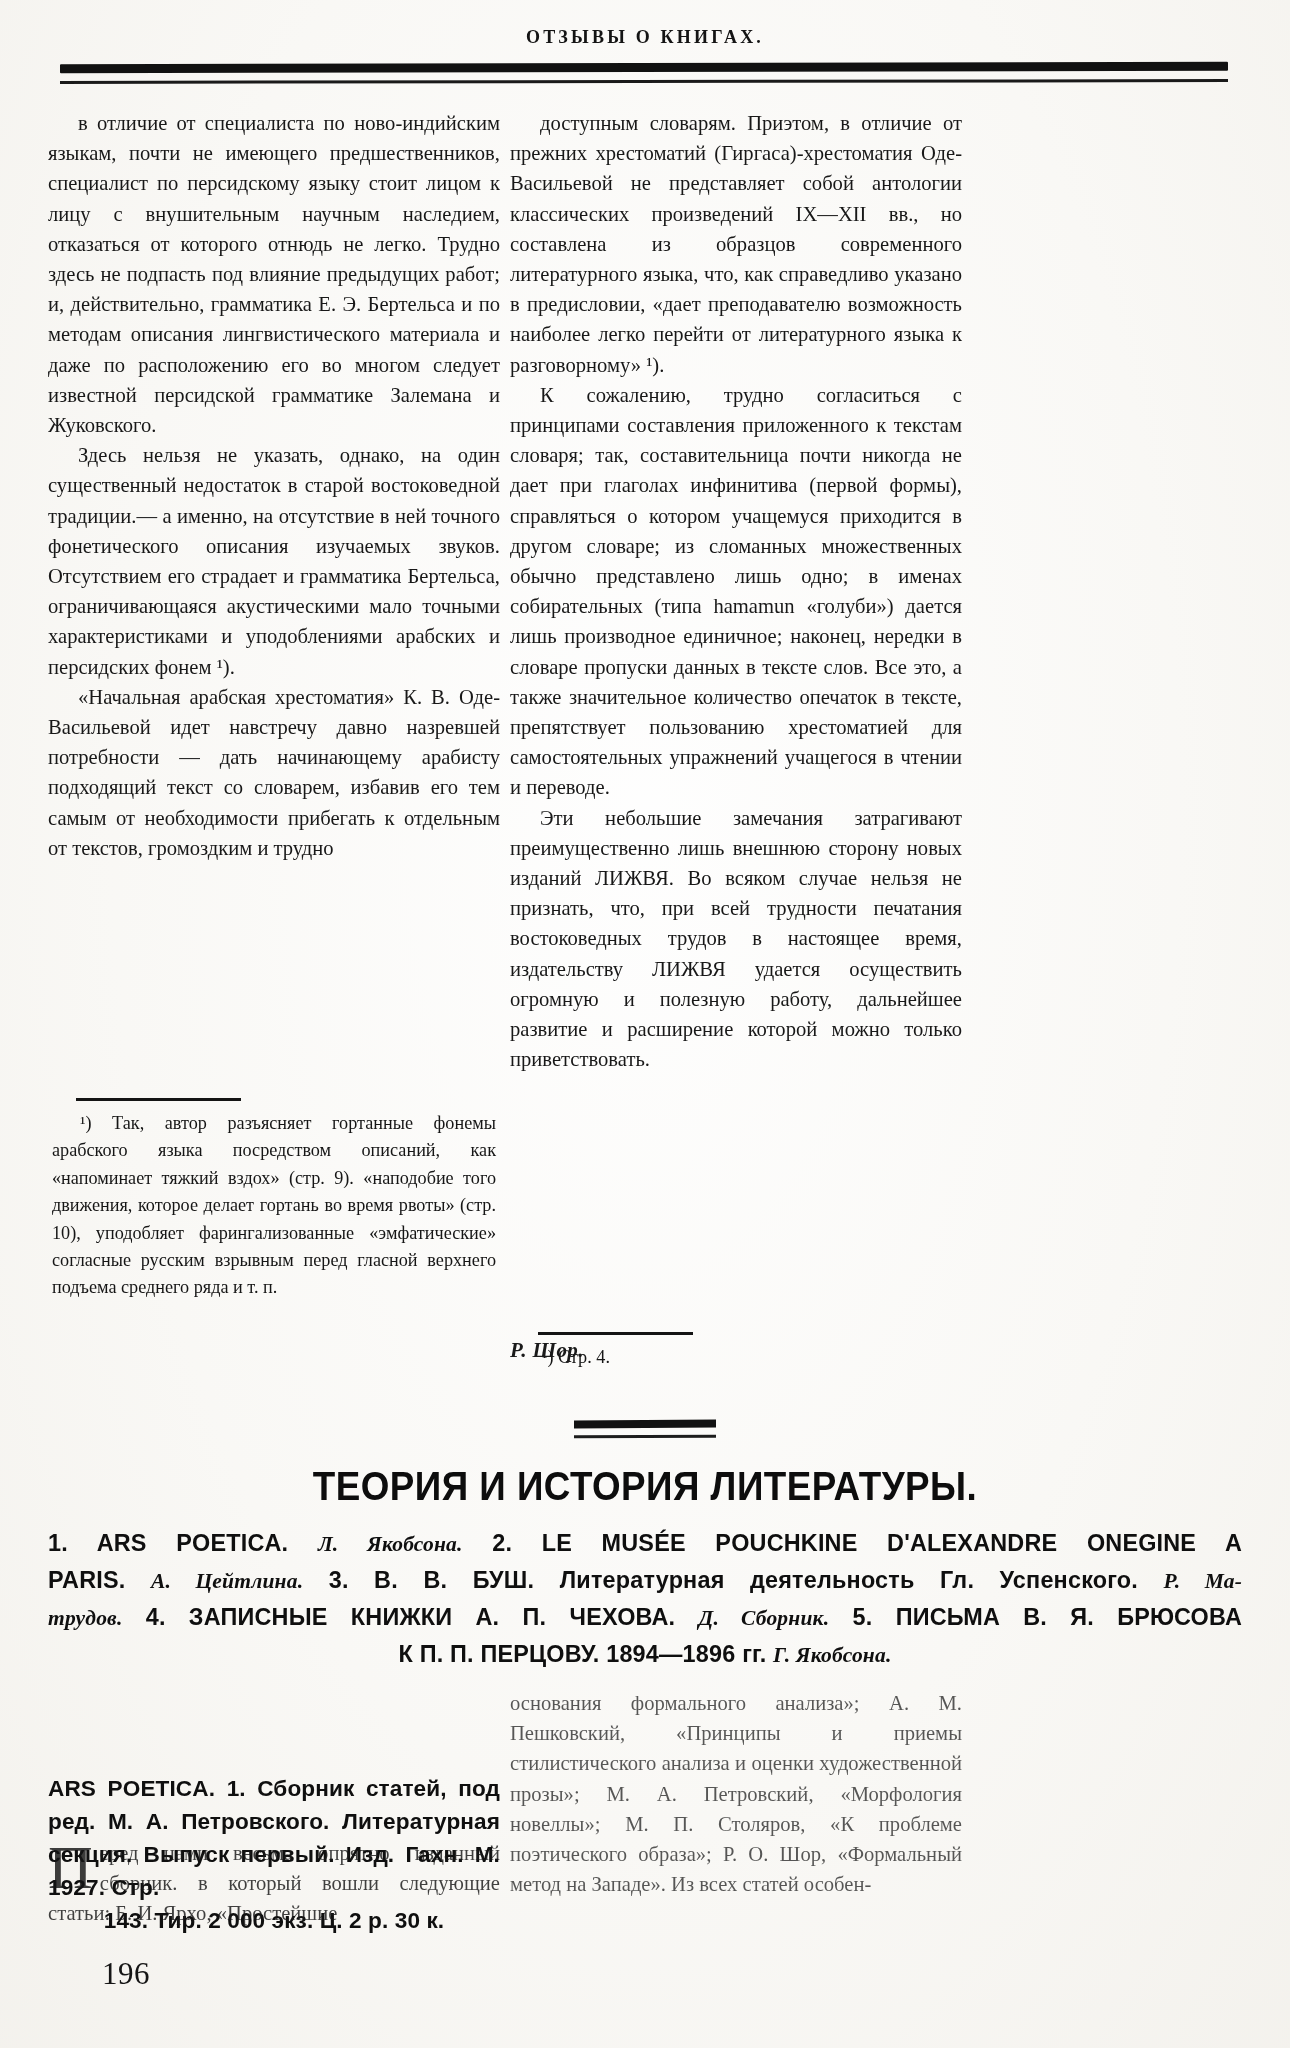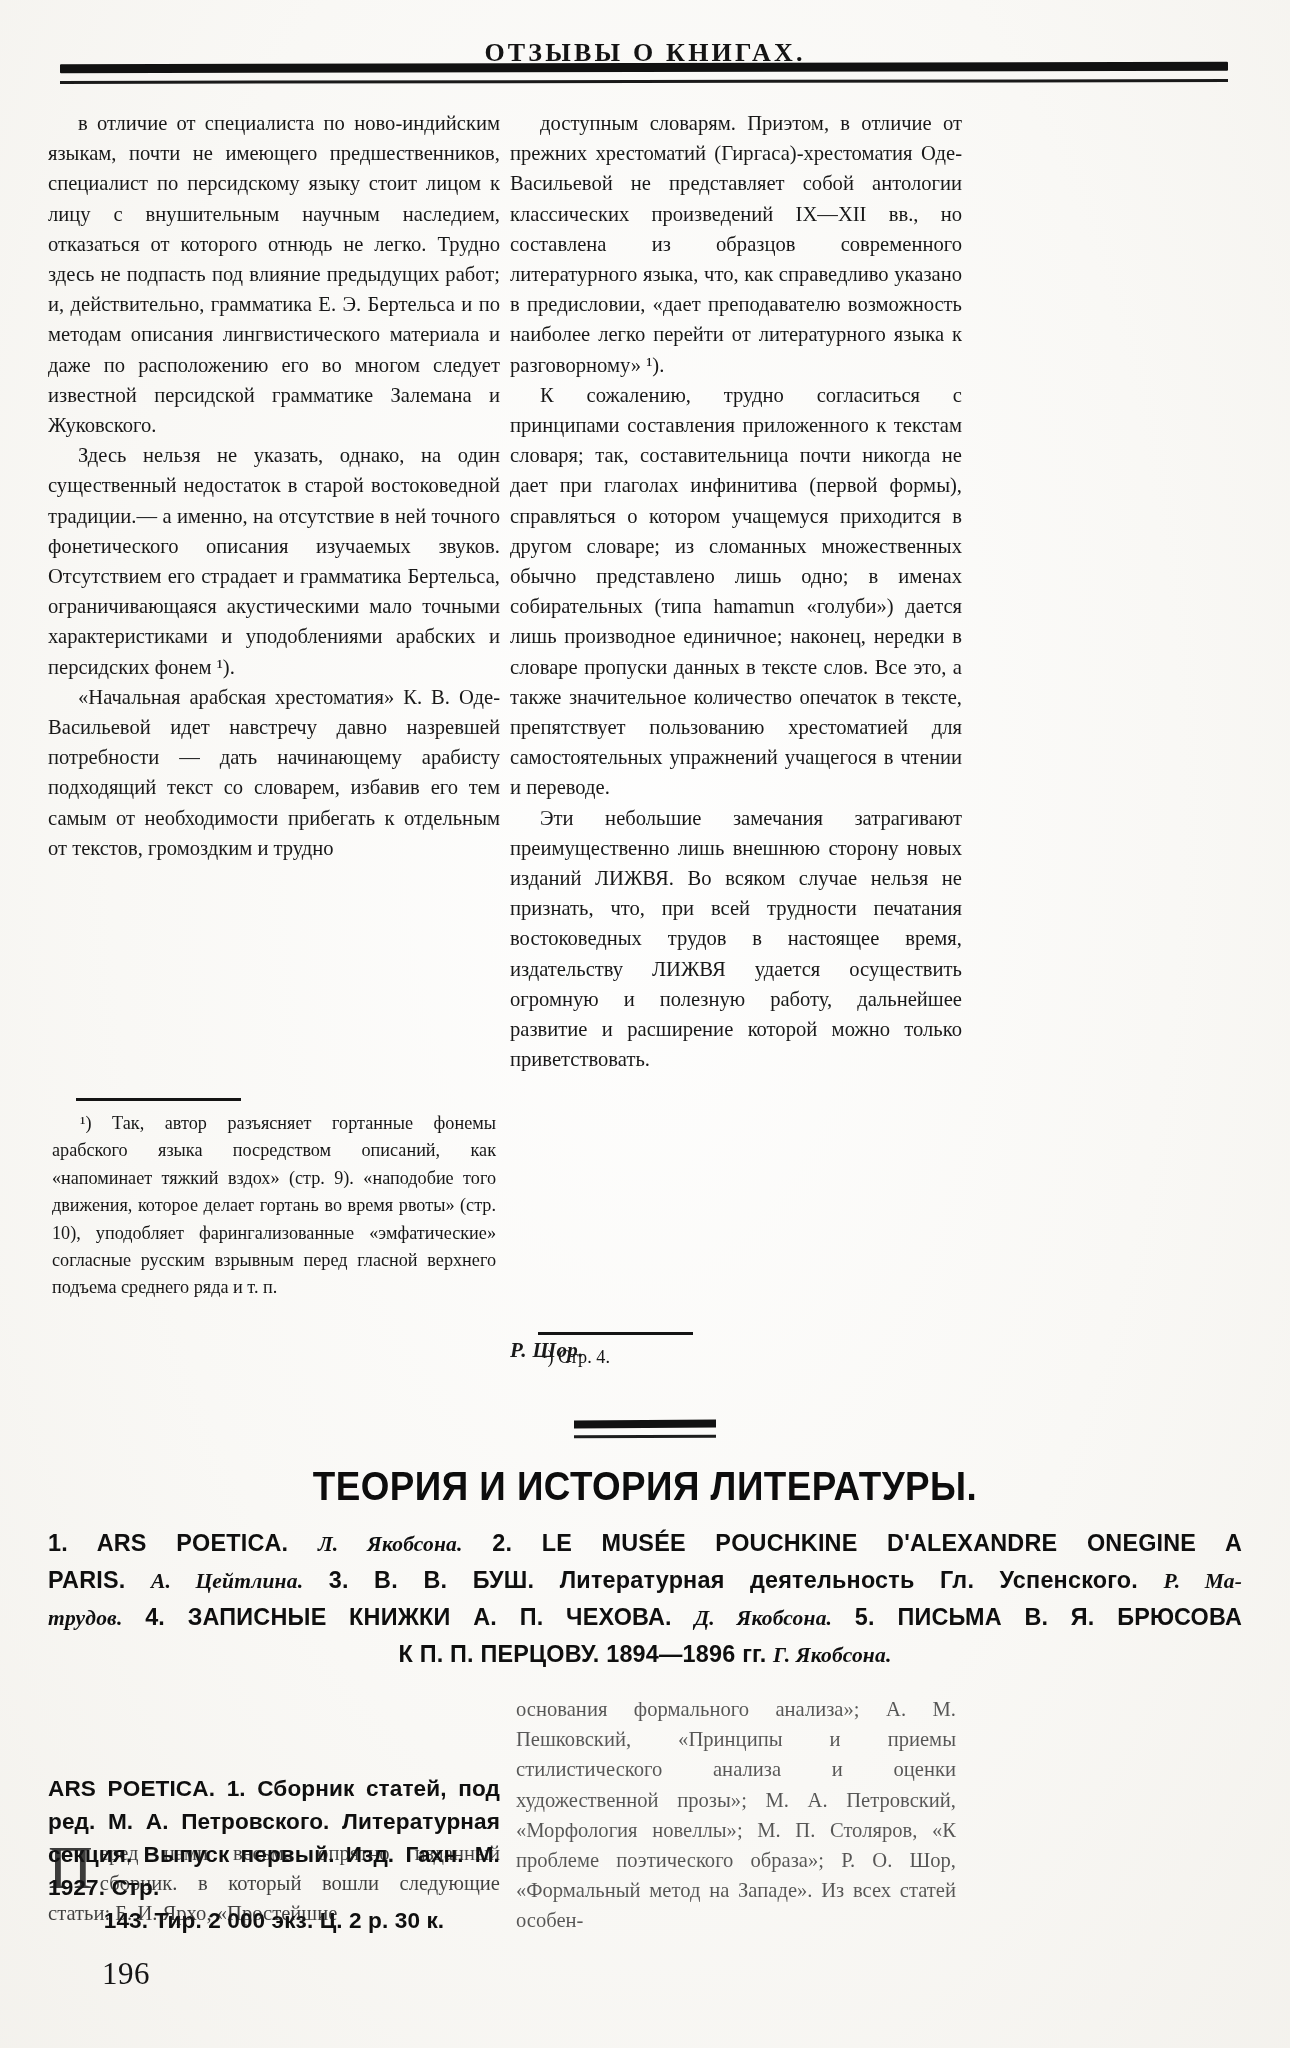--- a/index.html
+++ b/index.html
@@ -10,23 +10,23 @@
     background:#fbfbfa;
   }
   .page{
     position:absolute;inset:0;
     background:
       radial-gradient(ellipse at 50% 40%, rgba(255,255,255,0.9) 0%, rgba(250,249,246,0.6) 60%, rgba(243,241,236,0.85) 100%),
       #f7f6f3;
   }
   
   .runhead{
-    position:absolute;top:38px;left:0;width:1290px;text-align:center;
-    font-family:"Liberation Serif","DejaVu Serif",serif;
-    font-weight:700;font-size:26px;letter-spacing:3.2px;
+    position:absolute;top:27px;left:0;width:1290px;text-align:center;
+    font-family:"Liberation Serif","DejaVu Serif",serif;
+    font-weight:700;font-size:18px;letter-spacing:3.2px;
     color:#141414;
   }
   .rule-double{
     position:absolute;left:60px;top:63px;width:1168px;
   }
   .rule-double .r1{height:9px;background:#111;border-radius:1px;
     box-shadow:0 0 0 0 #000;transform:rotate(-0.12deg);}
   .rule-double .r2{height:3px;background:#1a1a1a;margin-top:8px;transform:rotate(-0.09deg);}
 
   
@@ -110,21 +110,21 @@
     float:left;font-size:62px;line-height:50px;font-weight:400;
     margin:4px 7px -4px 0;
     font-family:"Liberation Serif","DejaVu Serif",serif;
     color:#141414;
   }
 
   .art-right{
     position:absolute;left:510px;top:1688px;width:452px;
     font-size:20.6px;line-height:30.2px;text-align:justify;color:#181818;
   }
-  .art-right p{margin:6px;text-indent:0;}
+  .art-right p{margin:0;text-indent:0;}
 
   
   .folio{
     position:absolute;left:78px;top:1956px;
     font-size:31px;letter-spacing:0.5px;color:#151515;
     font-family:"Liberation Serif","DejaVu Serif",serif;
     margin-left:24px;
   }
 
   
@@ -170,21 +170,21 @@
   <div class="ornament">
     <div class="o1"></div>
     <div class="o2"></div>
   </div>
 
   <div class="section-title">ТЕОРИЯ И ИСТОРИЯ ЛИТЕРАТУРЫ.</div>
 
   <div class="contents">
     <div class="l1" id="cl0"><span>1. ARS POETICA. </span><span class="ital">Л. Якобсона.</span><span> 2. LE MUSÉE POUCHKINE D'ALEXANDRE ONEGINE A</span></div>
     <div class="l2" id="cl1"><span>PARIS. </span><span class="ital">А. Цейтлина.</span><span> 3. В. В. БУШ. Литературная деятельность Гл. Успенского. </span><span class="ital">Р. Ма-</span></div>
-    <div class="l3" id="cl2"><span class="ital">трудов.</span><span> 4. ЗАПИСНЫЕ КНИЖКИ А. П. ЧЕХОВА. </span><span class="ital">Д. Якобсона.</span><span> 5. ПИСЬМА В. Я. БРЮСОВА</span></div>
+    <div class="l3" id="cl2"><span class="ital">трудов.</span><span> 4. ЗАПИСНЫЕ КНИЖКИ А. П. ЧЕХОВА. </span><span class="ital">Д. Сборник.</span><span> 5. ПИСЬМА В. Я. БРЮСОВА</span></div>
     <div class="l4" id="cl3"><span>К П. П. ПЕРЦОВУ. 1894—1896 гг. </span><span class="ital">Г. Якобсона.</span></div>
   </div>
 
   <div class="art-head">
     <span>ARS POETICA. 1. Сборник статей, под ред. М. А. Петровского. Литературная секция. Выпуск первый. Изд. Гахн. М. 1927. Стр.</span>
     <span class="lastline">143. Тир. 2 000 экз. Ц. 2 р. 30 к.</span>
   </div>
 
   <div class="art-body faded">
     <span class="dropcap">П</span><span>еред нами весьма опрятно изданный сборник. в который вошли следующие статьи: Б. И. Ярхо, «Простейшие</span>

